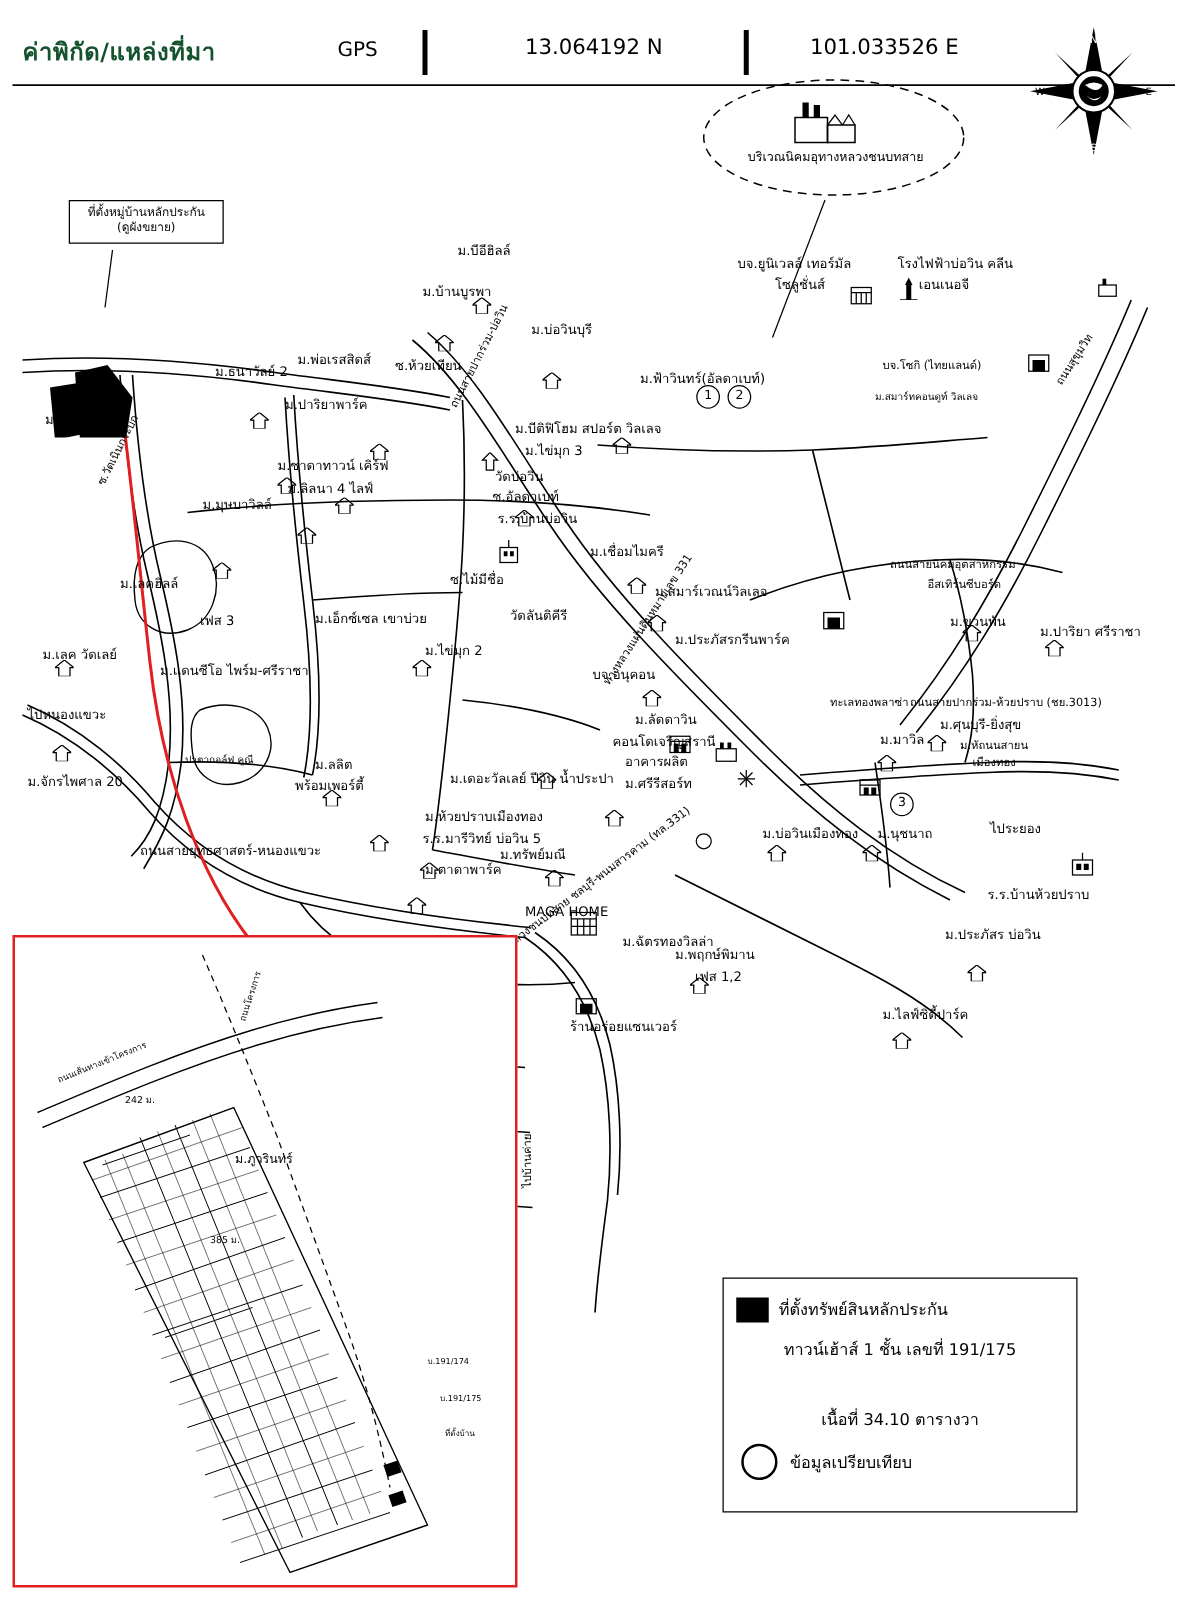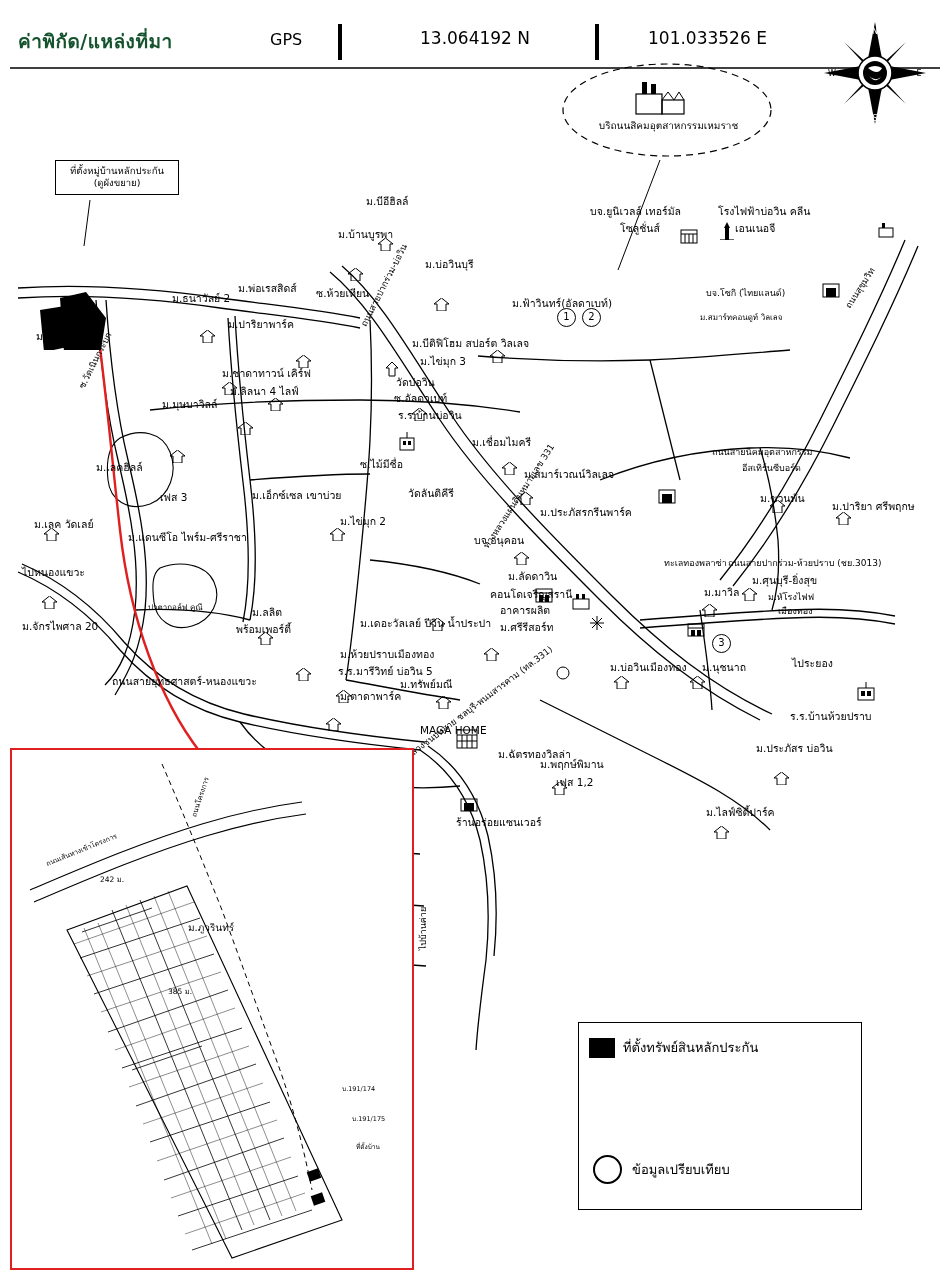--- a/index.html
+++ b/index.html
@@ -353,21 +353,21 @@
       <g transform="translate(76,22)">
         <rect x="0" y="12" width="26" height="20" fill="none" stroke="#000" stroke-width="1.2"></rect>
         <rect x="26" y="18" width="22" height="14" fill="none" stroke="#000" stroke-width="1.2"></rect>
         <rect x="6" y="0" width="5" height="12" fill="#000"></rect>
         <rect x="15" y="2" width="5" height="10" fill="#000"></rect>
         <path d="M26 18 l6 -8 l6 8" fill="none" stroke="#000" stroke-width="1"></path>
         <path d="M38 18 l5 -8 l5 8" fill="none" stroke="#000" stroke-width="1"></path>
       </g>
     </svg>
   </div>
-  <div class="callout-text">บริถนนสิคมอุตสาหกรรมเหมราช</div>
+  <div class="callout-text">บริเวณนิคมอุทางหลวงชนบทสาย</div>
   <svg style="position:absolute;left:600px;top:150px" width="80" height="130">
     <line x1="60" y1="10" x2="18" y2="120" stroke="#000" stroke-width="1"></line>
   </svg>
 
   <div class="house" style="left:378px;top:238px">
       <svg viewBox="0 0 15 13">
         <polygon points="7.5,0 15,6 12,6 12,13 3,13 3,6 0,6" fill="none" stroke="#000" stroke-width="1"></polygon>
       </svg>
     </div>
   <div class="house" style="left:348px;top:268px">
@@ -685,35 +685,35 @@
   <div class="lbl" style="left:472px;top:436px">ม.เชื่อมไมครี</div>
   <div class="lbl sm" style="left:712px;top:447px">ถนนสายนิคมอุตสาหกรรม</div>
   <div class="lbl sm" style="left:742px;top:463px">อีสเทิร์นซีบอร์ด</div>
   <div class="lbl" style="left:96px;top:461px">ม.เลคฮิลล์</div>
   <div class="lbl" style="left:360px;top:458px">ซ.ไม้มีชื่อ</div>
   <div class="lbl" style="left:524px;top:468px">ม.สมาร์เวณน์วิลเลจ</div>
   <div class="lbl" style="left:160px;top:491px">เฟส 3</div>
   <div class="lbl" style="left:408px;top:487px">วัดลันติคีรี</div>
   <div class="lbl" style="left:252px;top:489px">ม.เอ็กซ์เซล เขาบ่วย</div>
   <div class="lbl" style="left:760px;top:492px">ม.ขวนพัน</div>
-  <div class="lbl" style="left:832px;top:500px">ม.ปาริยา ศรีพฤกษ</div>
+  <div class="lbl" style="left:832px;top:500px">ม.ปาริยา ศรีราชา</div>
   <div class="lbl" style="left:540px;top:506px">ม.ประภัสรกรีนพาร์ค</div>
   <div class="lbl" style="left:34px;top:518px">ม.เลค วัดเลย์</div>
   <div class="lbl" style="left:128px;top:531px">ม.แดนซีโอ ไพร์ม-ศรีราชา</div>
   <div class="lbl" style="left:340px;top:515px">ม.ไข่มุก 2</div>
   <div class="lbl" style="left:474px;top:534px">บจ.อนุคอน</div>
   <div class="lbl sm" style="left:664px;top:558px">ทะเลทองพลาซ่า</div>
   <div class="lbl sm" style="left:728px;top:558px">ถนนสายปากร่วม-ห้วยปราบ (ชย.3013)</div>
   <div class="lbl" style="left:22px;top:566px">ไปหนองแขวะ</div>
   <div class="lbl" style="left:508px;top:570px">ม.ลัดดาวิน</div>
   <div class="lbl" style="left:490px;top:588px">คอนโดเจริญสรานี</div>
   <div class="lbl" style="left:500px;top:604px">อาคารผลิต</div>
   <div class="lbl" style="left:704px;top:586px">ม.มาวิล</div>
   <div class="lbl" style="left:752px;top:574px">ม.ศุนบุรี-ยิ่งสุข</div>
-  <div class="lbl sm" style="left:768px;top:592px">ม.หัโรงไฟฟ</div>
+  <div class="lbl sm" style="left:768px;top:592px">ม.หัถนนสายน</div>
   <div class="lbl sm" style="left:778px;top:606px">เมืองทอง</div>
   <div class="lbl xs" style="left:148px;top:603px">ปาตากอล์ฟ คูณี</div>
   <div class="lbl" style="left:252px;top:606px">ม.ลลิต</div>
   <div class="lbl" style="left:236px;top:623px">พร้อมเพอร์ตี้</div>
   <div class="lbl" style="left:500px;top:621px">ม.ศรีรีสอร์ท</div>
   <div class="lbl" style="left:22px;top:620px">ม.จักรไพศาล 20</div>
   <div class="lbl" style="left:360px;top:617px">ม.เดอะวัลเลย์ ปีวิน น้ำประปา</div>
   <div class="lbl" style="left:340px;top:648px">ม.ห้วยปราบเมืองทอง</div>
   <div class="lbl" style="left:338px;top:665px">ร.ร.มารีวิทย์ บ่อวิน 5</div>
   <div class="lbl" style="left:610px;top:661px">ม.บ่อวินเมืองทอง</div>
@@ -807,19 +807,21 @@
     <div class="lbl" style="left:330px;top:336px;font-size:6.5px">บ.191/174</div>
     <div class="lbl" style="left:340px;top:366px;font-size:6.5px">บ.191/175</div>
     <div class="lbl" style="left:344px;top:394px;font-size:6.5px">ที่ตั้งบ้าน</div>
   </div>
 
   <div class="legend">
     <div class="legend-row1">
       <div class="legend-swatch"></div>
       <div class="legend-t1">ที่ตั้งทรัพย์สินหลักประกัน</div>
     </div>
+    <div class="legend-line legend-l2">ทาวน์เฮ้าส์ 1 ชั้น เลขที่ 191/175</div>
+    <div class="legend-line legend-l4">เนื้อที่ 34.10 ตารางวา</div>
     <div class="legend-row5">
       <div class="legend-circle"></div>
       <div class="legend-t1">ข้อมูลเปรียบเทียบ</div>
     </div>
   </div>
 
 </div>
 
 </body></html>

